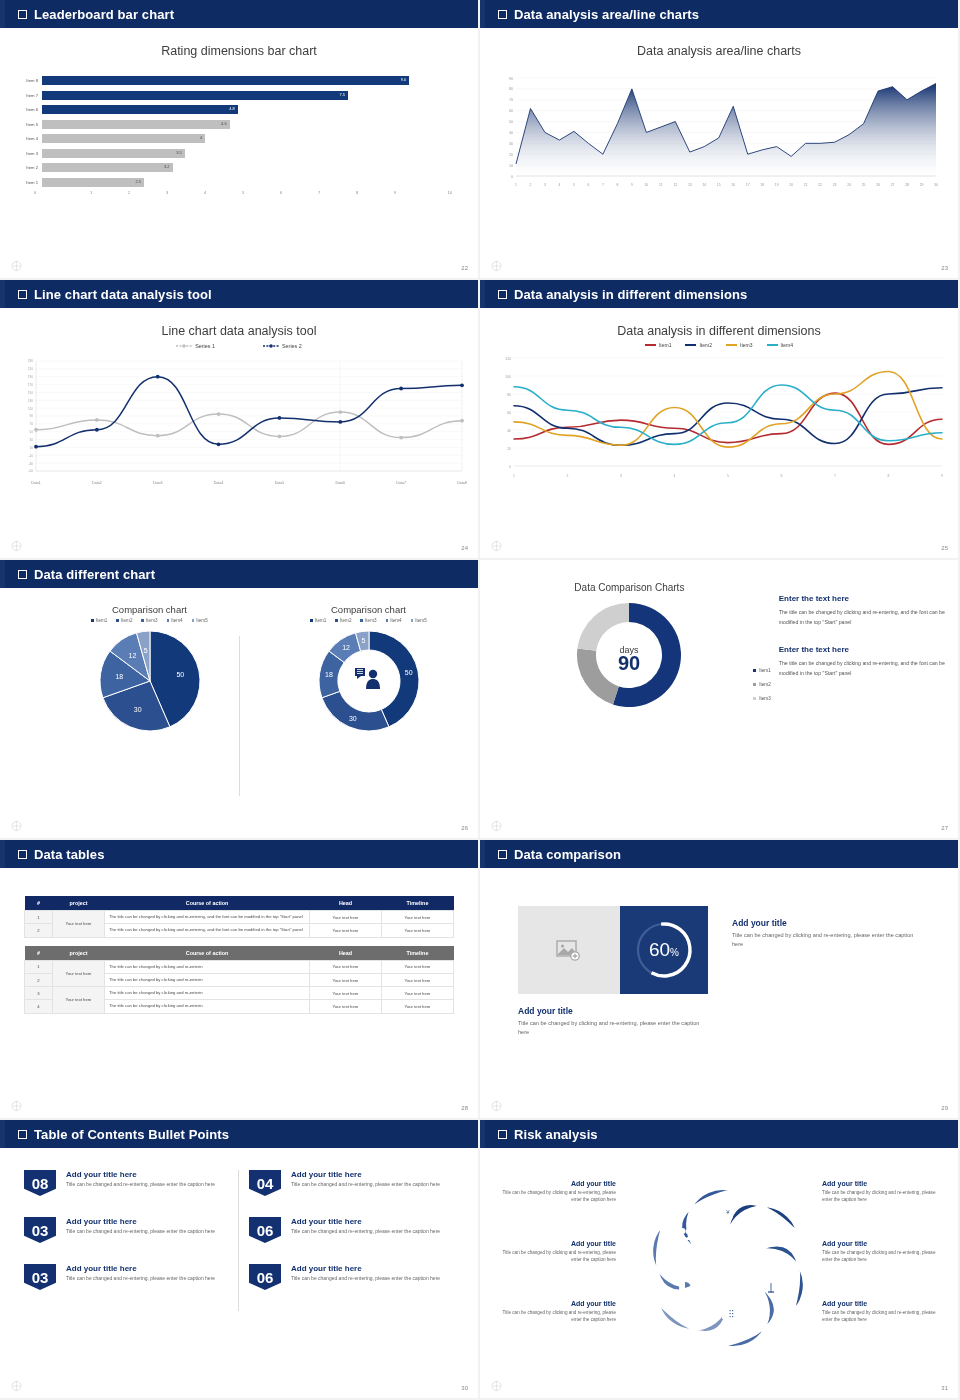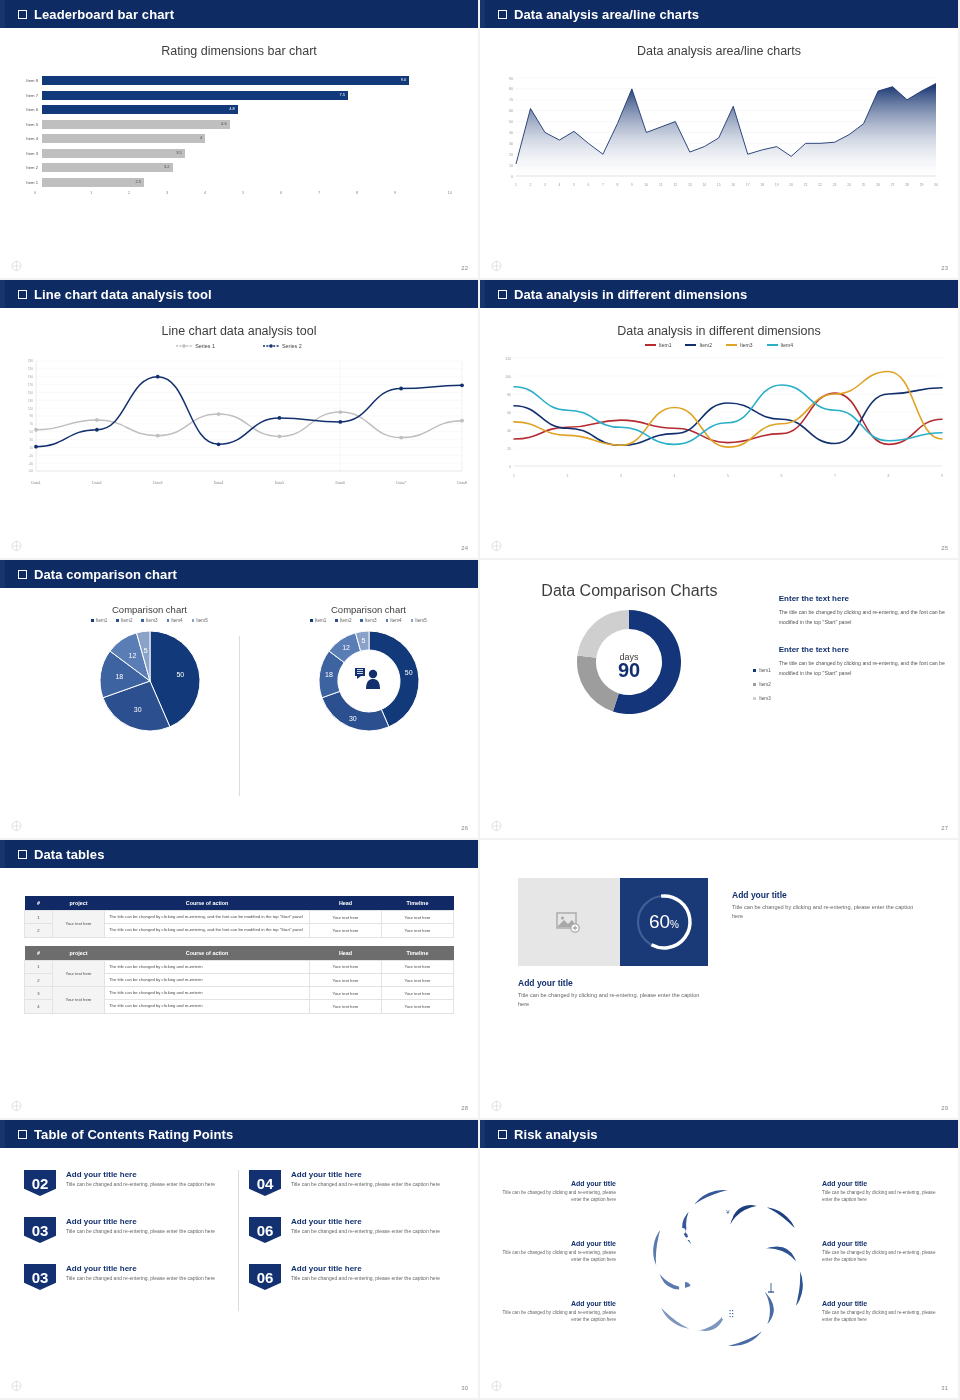--- a/index.html
+++ b/index.html
@@ -426,21 +426,21 @@
     <svg class="logo" viewBox="0 0 20 22">
         <circle cx="10" cy="11" r="7" fill="none" stroke="#999" stroke-width="1"></circle>
         <path d="M10 3 L10 19 M4 11 L16 11" stroke="#999" stroke-width=".8"></path>
       </svg>
     <div class="pgnum">25</div>
   </div>
 
   <div class="slide">
     <div class="hdr">
       <span class="hdr-icon"></span>
-      <span class="hdr-title">Data comparison chart</span>
+      <span class="hdr-title">Data different chart</span>
     </div>
     <div class="body">
       <div class="vdiv"></div>
       <div style="display:flex;padding-top:16px;margin-left:40px;">
         <div style="width:240px;">
           <div class="pietitle">Comparison chart</div>
           <div class="pie-legend" id="pielegend1">
               <span>
                 <i style="background: rgb(18, 58, 122);"></i>
                 <span>Item1</span>
@@ -531,21 +531,21 @@
         <circle cx="10" cy="11" r="7" fill="none" stroke="#999" stroke-width="1"></circle>
         <path d="M10 3 L10 19 M4 11 L16 11" stroke="#999" stroke-width=".8"></path>
       </svg>
     <div class="pgnum">26</div>
   </div>
 
   <div class="slide">
     <div class="body">
       <div class="q-wrap">
         <div class="q-left">
-          <div style="font-size:16px;color:#3d3d3d;text-align:center;padding-top:12px;">Data Comparison Charts</div>
+          <div style="font-size:10px;color:#3d3d3d;text-align:center;padding-top:12px;">Data Comparison Charts</div>
           <div id="q-donut" style="display:flex;justify-content:center;margin-top:6px;">
               <svg width="112" height="112" viewBox="0 0 112 112">
                 <path d="M 56 4 A 52 52 0 1 1 39.931116292502715 105.45493884734798 L 45.802439185626724 87.38486503774007 A 33 33 0 1 0 56 23 Z" fill="#15357a"></path>
                 <path d="M 39.931116292502715 105.45493884734798 A 52 52 0 0 1 4.410035531647154 49.482671854656154 L 23.260214856622234 51.864003292377944 A 33 33 0 0 0 45.802439185626724 87.38486503774007 Z" fill="#9d9d9d"></path>
                 <path d="M 4.410035531647154 49.482671854656154 A 52 52 0 0 1 56.000000000000036 4 L 56.00000000000002 23 A 33 33 0 0 0 23.260214856622234 51.864003292377944 Z" fill="#cfcfcf"></path>
                 <text x="56" y="54" font-size="9" fill="#3b3b3b" text-anchor="middle" font-family="&quot;Liberation Sans&quot;, sans-serif">days</text>
                 <text x="56" y="71" font-size="20" fill="#12306e" text-anchor="middle" font-family="&quot;Liberation Sans&quot;, sans-serif" font-weight="bold">90</text>
               </svg>
             </div>
           <div class="q-legend" id="qlegend">
@@ -658,20 +658,24 @@
       </div>
     </div>
     <svg class="logo" viewBox="0 0 20 22">
         <circle cx="10" cy="11" r="7" fill="none" stroke="#999" stroke-width="1"></circle>
         <path d="M10 3 L10 19 M4 11 L16 11" stroke="#999" stroke-width=".8"></path>
       </svg>
     <div class="pgnum">28</div>
   </div>
 
   <div class="slide">
+    <div class="hdr">
+      <span class="hdr-icon"></span>
+      <span class="hdr-title">Data comparison</span>
+    </div>
     <div class="body">
       <div class="cmp">
         <div class="cmp-card">
           <div class="cmp-top">
             <div class="cmp-img">
               <svg width="26" height="22" viewBox="0 0 26 22">
                 <rect x="1" y="2" width="19" height="15" fill="none" stroke="#a8a8a8" stroke-width="1.4"></rect>
                 <circle cx="6.5" cy="7" r="1.6" fill="#a8a8a8"></circle>
                 <path d="M2 15 L8 9 L12 13 L16 9 L19 13 L19 16 L2 16 Z" fill="#a8a8a8"></path>
                 <circle cx="19" cy="17" r="4.2" fill="#fff" stroke="#a8a8a8" stroke-width="1.3"></circle>
@@ -700,27 +704,27 @@
     <svg class="logo" viewBox="0 0 20 22">
         <circle cx="10" cy="11" r="7" fill="none" stroke="#999" stroke-width="1"></circle>
         <path d="M10 3 L10 19 M4 11 L16 11" stroke="#999" stroke-width=".8"></path>
       </svg>
     <div class="pgnum">29</div>
   </div>
 
   <div class="slide">
     <div class="hdr">
       <span class="hdr-icon"></span>
-      <span class="hdr-title">Table of Contents Rating Points</span>
+      <span class="hdr-title">Table of Contents Bullet Points</span>
     </div>
     <div class="body">
       <div class="toc-grid">
         <div class="toc-col left" id="toc-left">
             <div class="toc-item">
-              <div class="toc-num">02</div>
+              <div class="toc-num">08</div>
               <div>
                 <div class="toc-title">Add your title here</div>
                 <div class="toc-desc">Title can be changed and re-entering, please enter the caption here</div>
               </div>
             </div>
             <div class="toc-item">
               <div class="toc-num">03</div>
               <div>
                 <div class="toc-title">Add your title here</div>
                 <div class="toc-desc">Title can be changed and re-entering, please enter the caption here</div>

